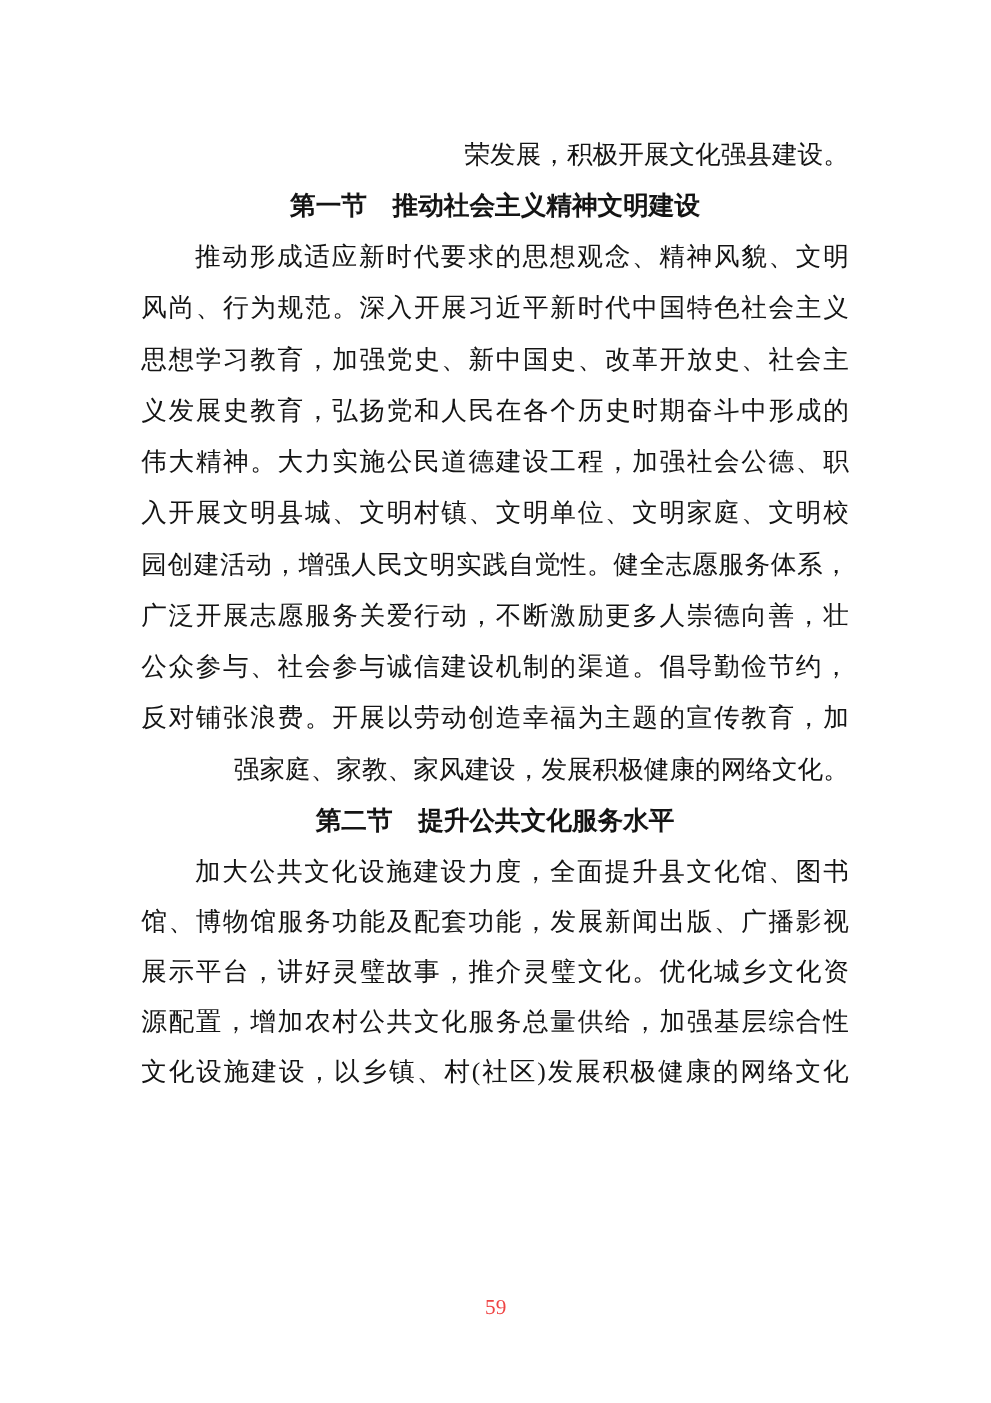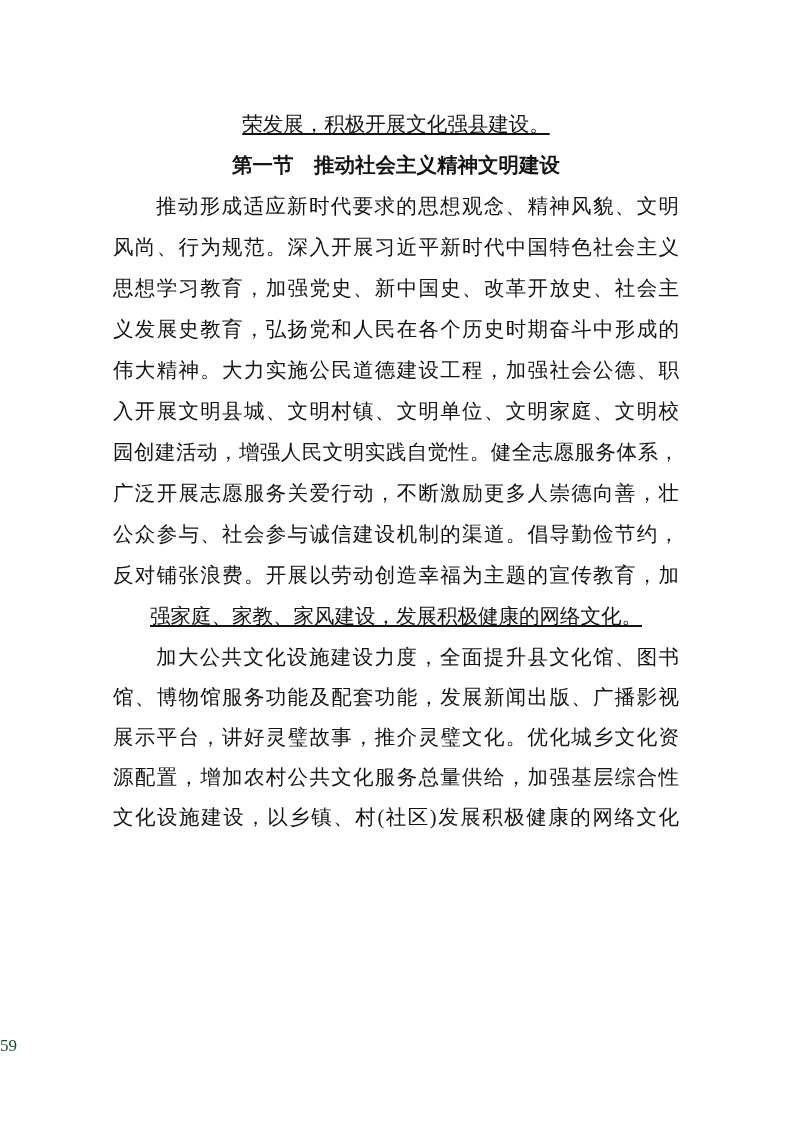--- a/index.html
+++ b/index.html
@@ -28,23 +28,22 @@
     font-size: 20.5px;
   }
   .line {
     height: 41px;
     line-height: 41px;
     text-align: justify;
     text-align-last: justify;
     white-space: nowrap;
   }
   .line.natural {
-    text-align: center;
+    text-align: right;
     text-align-last: auto;
-    text-decoration: underline;
   }
   .line.indent {
     text-indent: 2.1em;
   }
   .line.s2 {
     height: 40px;
     line-height: 40px;
   }
   .heading {
     height: 41px;
@@ -54,23 +53,23 @@
     font-weight: bold;
     white-space: nowrap;
   }
   .footer {
     position: absolute;
     top: 1036px;
     left: 0;
     width: 793px;
     height: 20px;
     line-height: 20px;
-    text-align: left;
+    text-align: center;
     font-size: 17px;
-    color: #14532d;
+    color: #ef4444;
   }
 </style>
 </head>
 <body>
 
 <div class="page">
 
   <div class="text-block">
 
     <div class="line natural">荣发展，积极开展文化强县建设。</div>
@@ -82,20 +81,21 @@
     <div class="line">思想学习教育，加强党史、新中国史、改革开放史、社会主</div>
     <div class="line">义发展史教育，弘扬党和人民在各个历史时期奋斗中形成的</div>
     <div class="line">伟大精神。大力实施公民道德建设工程，加强社会公德、职</div>
     <div class="line">入开展文明县城、文明村镇、文明单位、文明家庭、文明校</div>
     <div class="line">园创建活动，增强人民文明实践自觉性。健全志愿服务体系，</div>
     <div class="line">广泛开展志愿服务关爱行动，不断激励更多人崇德向善，壮</div>
     <div class="line">公众参与、社会参与诚信建设机制的渠道。倡导勤俭节约，</div>
     <div class="line">反对铺张浪费。开展以劳动创造幸福为主题的宣传教育，加</div>
     <div class="line natural">强家庭、家教、家风建设，发展积极健康的网络文化。</div>
 
+    <div class="heading">第二节　提升公共文化服务水平</div>
 
     <div class="line s2 indent">加大公共文化设施建设力度，全面提升县文化馆、图书</div>
     <div class="line s2">馆、博物馆服务功能及配套功能，发展新闻出版、广播影视</div>
     <div class="line s2">展示平台，讲好灵璧故事，推介灵璧文化。优化城乡文化资</div>
     <div class="line s2">源配置，增加农村公共文化服务总量供给，加强基层综合性</div>
     <div class="line s2">文化设施建设，以乡镇、村(社区)发展积极健康的网络文化</div>
 
   </div>
 
   <div class="footer">59</div>

